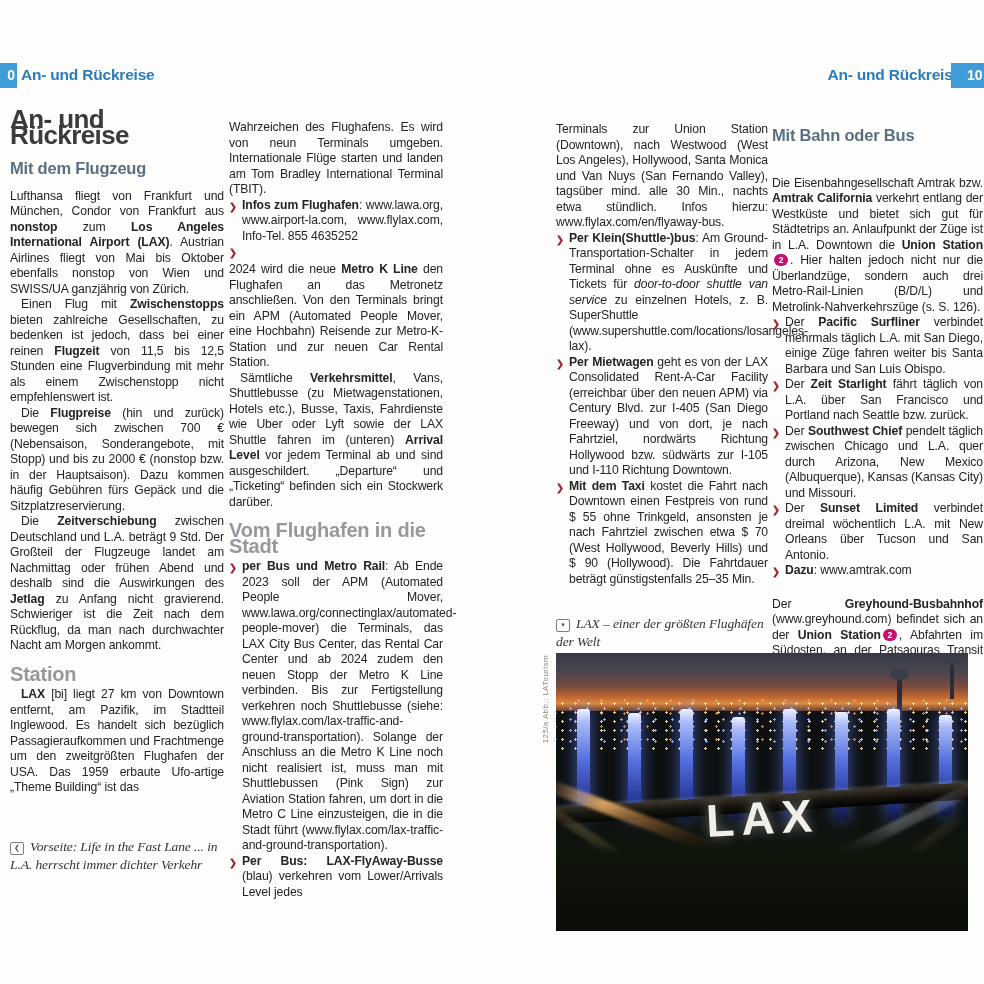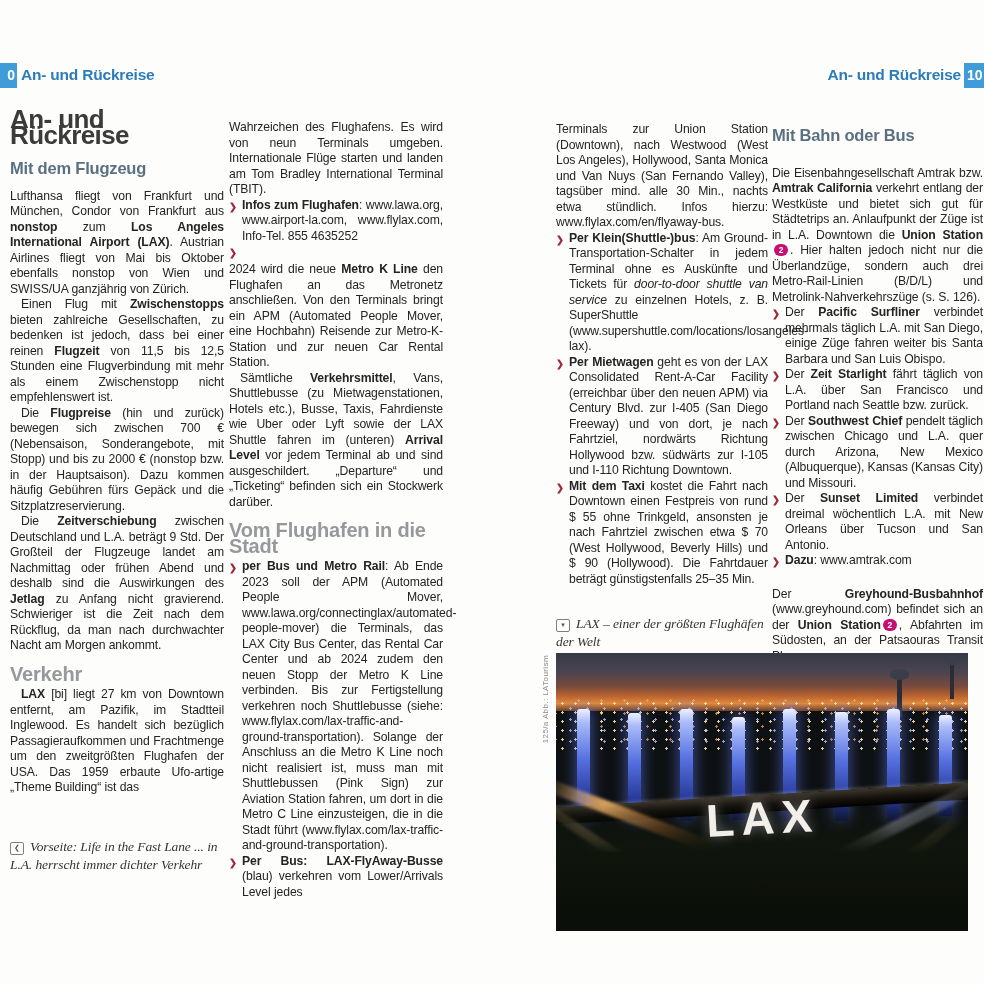--- a/index.html
+++ b/index.html
@@ -3,41 +3,41 @@
 <meta charset="utf-8">
 <style>
   html,body{margin:0;padding:0;background:#ffffff;}
   .sheet{position:relative;width:984px;height:984px;background:#fdfdfc;overflow:hidden;
          font-family:"Liberation Sans",sans-serif;color:#242424;}
 
   
   .pagenum{position:absolute;top:63px;height:25px;background:#3f9cd8;color:#fff;
            font-size:14px;font-weight:bold;line-height:25px;overflow:hidden;}
   .pagenum.left{left:0;width:15px;text-align:right;padding-right:2px;}
-  .pagenum.right{right:0;width:17px;text-align:left;padding-left:3px;}
+  .pagenum.right{right:0;width:17px;text-align:left;padding-left:16px;}
   .runhead{position:absolute;top:66px;font-size:15.5px;font-weight:bold;color:#2b7cb9;letter-spacing:-0.2px;}
   .runhead.left{left:21px;}
   .runhead.right{right:23px;}
 
   
   .col{position:absolute;font-size:12.2px;line-height:15.5px;text-align:justify;letter-spacing:-0.1px;}
   #col1{left:10px;top:112px;width:214px;}
   #col2{left:229px;top:120px;width:214px;}
   #col3{left:556px;top:122px;width:212px;}
   #col4{left:772px;top:112px;width:211px;}
 
   .page-title{font-size:26px;font-weight:bold;color:#3b3b3b;letter-spacing:-0.6px;
               margin:0 0 18px 0;text-align:left;}
 
   .blk{margin:0;}
   .blk .b{font-weight:bold;}
   .blk .i{font-style:italic;}
   .blk.h1{font-size:16.5px;font-weight:bold;color:#5a7082;letter-spacing:-0.2px;
           text-align:left;margin:0 0 12px 0;}
-  #col4 .blk.h1{margin-top:16px;margin-bottom:22px;}
+  #col4 .blk.h1{margin-top:16px;margin-bottom:32px;}
   .blk.h2{font-size:20px;font-weight:bold;color:#96989b;letter-spacing:-0.2px;
           text-align:left;margin:13px 0 5px 0;}
   .blk.ind{text-indent:11px;}
   .blk.bullet{position:relative;padding-left:13px;}
   .blk.bullet .arrow{position:absolute;left:0;top:1px;font-size:9.5px;font-weight:bold;color:#a32638;}
   .blk.spacer{height:18px;}
   .badge{display:inline-block;min-width:12px;height:12px;line-height:12px;border-radius:7px;
          background:#c50f72;color:#fff;font-size:8.5px;font-weight:bold;text-align:center;
          vertical-align:1px;padding:0 1px;margin:0 2px 0 2px;}
   .blk.caption{font-family:"Liberation Serif",serif;font-style:italic;font-size:13.5px;
@@ -91,21 +91,21 @@
   <div class="pagenum right">10</div>
 
   <div class="col" id="col1">
     <h1 class="page-title">An- und Rückreise</h1>
     <div>
         <div class="blk h1">Mit dem Flugzeug</div>
         <div class="blk para"><span>Lufthansa fliegt von Frankfurt und München, Condor von Frankfurt aus </span><span class="b">nonstop</span><span> zum </span><span class="b">Los Angeles International Airport (LAX)</span><span>. Austrian Airlines fliegt von Mai bis Oktober ebenfalls nonstop von Wien und SWISS/UA ganzjährig von Zürich.</span></div>
         <div class="blk para ind"><span>Einen Flug mit </span><span class="b">Zwischenstopps</span><span> bieten zahlreiche Gesellschaften, zu bedenken ist jedoch, dass bei einer reinen </span><span class="b">Flugzeit</span><span> von 11,5 bis 12,5 Stunden eine Flugverbindung mit mehr als einem Zwischenstopp nicht empfehlenswert ist.</span></div>
         <div class="blk para ind"><span>Die </span><span class="b">Flugpreise</span><span> (hin und zurück) bewegen sich zwischen 700 € (Nebensaison, Sonderangebote, mit Stopp) und bis zu 2000 € (nonstop bzw. in der Hauptsaison). Dazu kommen häufig Gebühren fürs Gepäck und die Sitzplatzreservierung.</span></div>
         <div class="blk para ind"><span>Die </span><span class="b">Zeitverschiebung</span><span> zwischen Deutschland und L.A. beträgt 9 Std. Der Großteil der Flugzeuge landet am Nachmittag oder frühen Abend und deshalb sind die Auswirkungen des </span><span class="b">Jetlag</span><span> zu Anfang nicht gravierend. Schwieriger ist die Zeit nach dem Rückflug, da man nach durchwachter Nacht am Morgen ankommt.</span></div>
-        <div class="blk h2">Verkehr</div>
+        <div class="blk h2">Station</div>
         <div class="blk para ind"><span class="b">LAX</span><span> [bi] liegt 27 km von Downtown entfernt, am Pazifik, im Stadtteil Inglewood. Es handelt sich bezüglich Passagieraufkommen und Frachtmenge um den zweitgrößten Flughafen der USA. Das 1959 erbaute Ufo-artige „Theme Building“ ist das</span></div>
         <div class="blk caption"><span class="capicon">❮</span><span class="i">Vorseite: Life in the Fast Lane ... in L.A. herrscht immer dichter Verkehr</span></div>
       </div>
   </div>
 
   <div class="col" id="col2">
     <div>
         <div class="blk para"><span>Wahrzeichen des Flughafens. Es wird von neun Terminals umgeben. Internationale Flüge starten und landen am Tom Bradley International Terminal (TBIT).</span></div>
         <div class="blk bullet"><span class="arrow">❯</span><span><span class="b">Infos zum Flughafen</span><span>: www.lawa.org, www.airport-la.com, www.flylax.com, Info-Tel. 855 4635252</span></span></div>
         <div class="blk bullet"><span class="arrow">❯</span></div>

